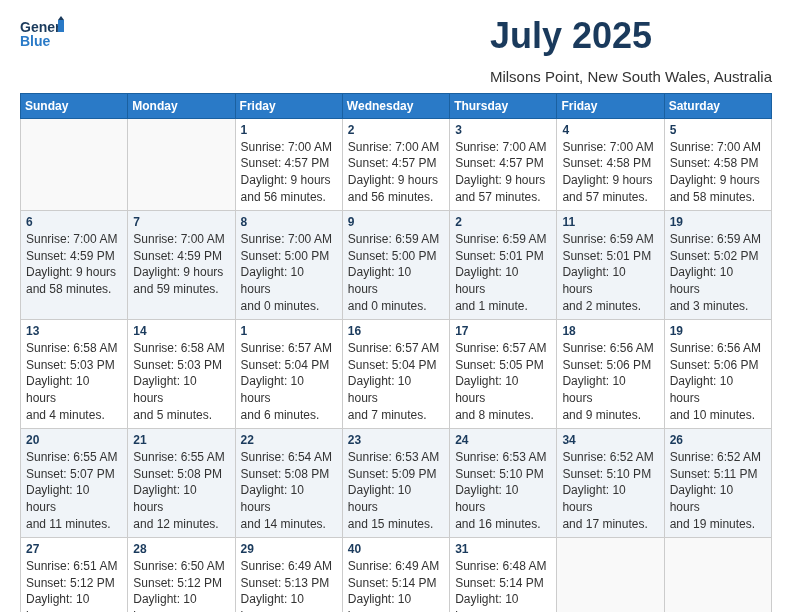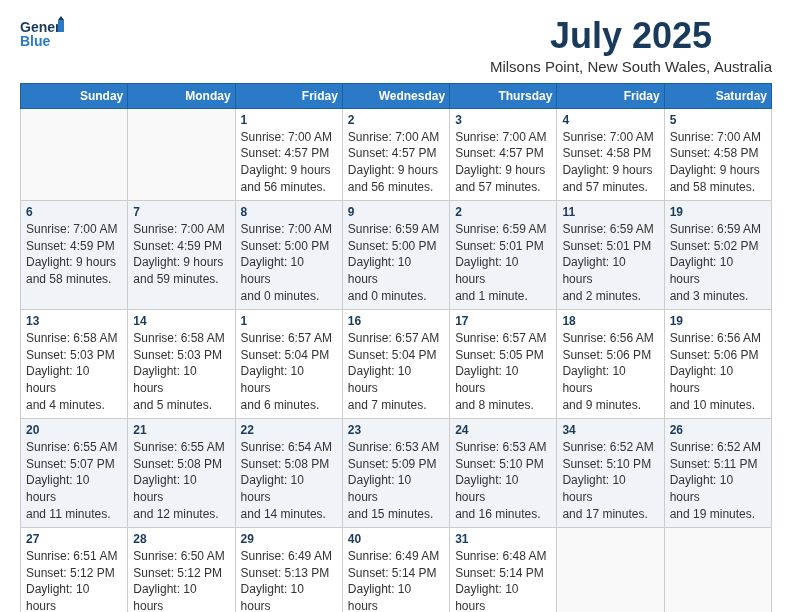--- a/index.html
+++ b/index.html
@@ -22,47 +22,47 @@
       justify-content: space-between;
       align-items: flex-start;
       margin-bottom: 8px;
     }
     .logo-wrapper {
       display: flex;
       align-items: center;
       gap: 4px;
     }
     .title-block {
-      text-align: center;
+      text-align: left;
     }
     .month-year {
       font-size: 36px;
       font-weight: bold;
       color: #1a3a5c;
       line-height: 1.1;
     }
     .location {
       font-size: 15px;
       color: #333;
-      margin-top: 2px;
+      margin-top: 12px;
     }
     .calendar {
       flex: 1;
       border: 1px solid #ccc;
       border-collapse: collapse;
       width: 100%;
       table-layout: fixed;
     }
     .calendar th {
       background: #2a7ac7;
       color: #fff;
       font-size: 12px;
       font-weight: bold;
       padding: 5px 4px;
-      text-align: right;
+      text-align: left;
       border: 1px solid #1a60a0;
     }
     .calendar td {
       vertical-align: top;
       padding: 4px 5px;
       border: 1px solid #ccc;
       font-size: 10px;
       color: #333;
       background: #fff;
       height: 88px;

